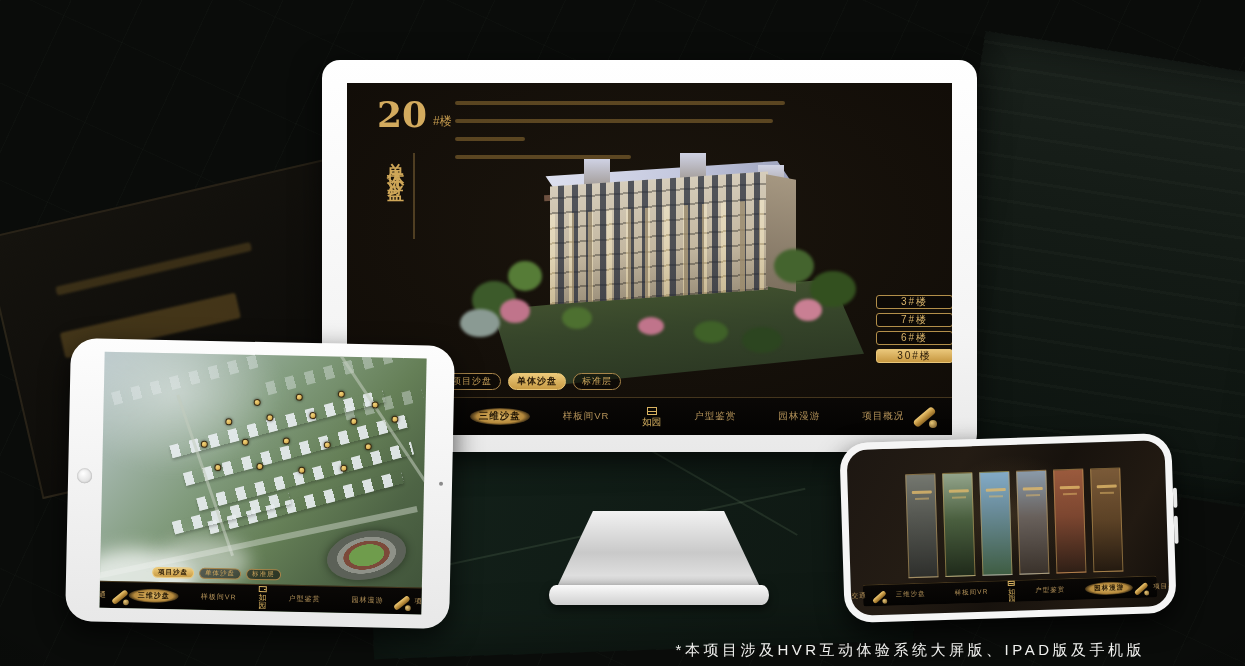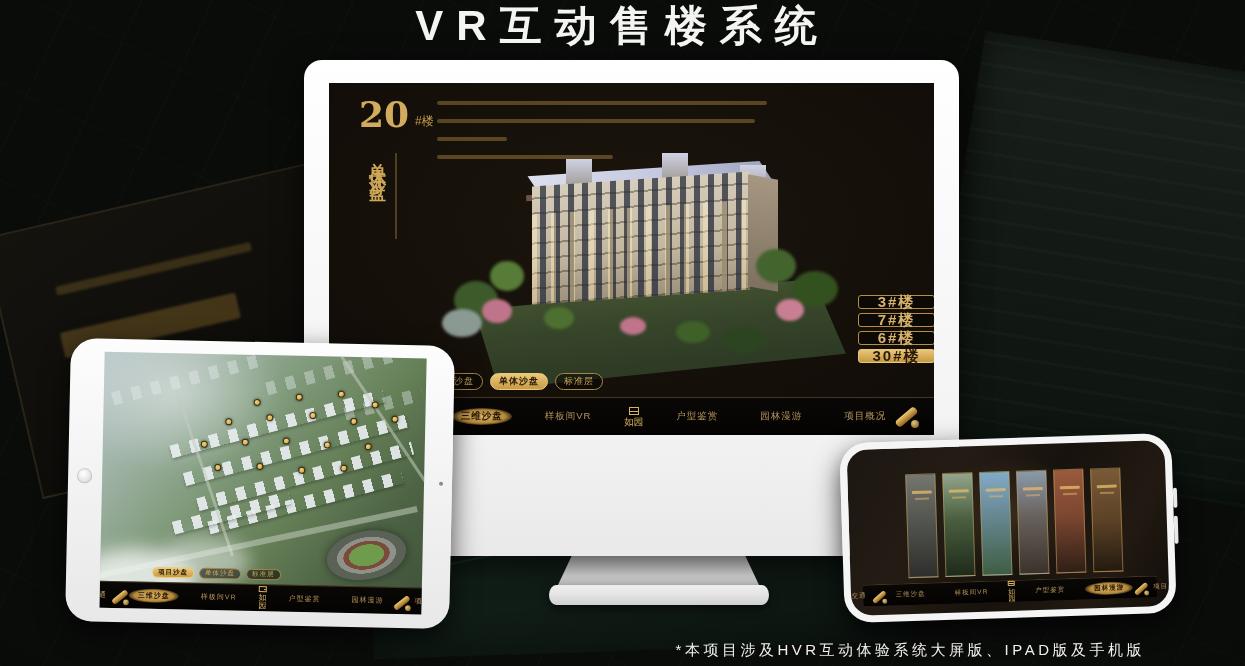--- a/index.html
+++ b/index.html
@@ -49,21 +49,21 @@
     color:#241806;font-weight:700;}
   .nav-logo{display:flex;flex-direction:column;align-items:center;color:#d8b261;line-height:1;}
   .nav-logo .seal{width:10px;height:8px;border:1px solid #d8b261;margin-bottom:2px;
     background:linear-gradient(0deg,transparent 40%,#d8b261 40% 55%,transparent 55%);}
   .scroll{position:relative;width:28px;height:28px;}
   .scroll .s-bar{position:absolute;left:2px;top:10px;width:25px;height:8px;border-radius:4px;
     background:linear-gradient(180deg,#f0cb76,#b98c3a 60%,#8a6526);transform:rotate(-40deg);}
   .scroll .s-end{position:absolute;right:1px;bottom:3px;width:8px;height:8px;border-radius:50%;
     background:radial-gradient(circle at 35% 35%,#e8c878,#6b4d1d);}
   
-  .monitor{position:absolute;left:304px;top:60px;width:655px;height:496px;border-radius:18px;
+  .monitor{position:absolute;left:322px;top:60px;width:655px;height:392px;border-radius:18px;
     background:linear-gradient(180deg,#ffffff 0%,#f4f4f4 70%,#e9e9e9 100%);
     box-shadow:0 8px 30px rgba(0,0,0,.65);z-index:10;}
   .m-screen{position:absolute;left:25px;top:23px;width:605px;height:352px;overflow:hidden;
     background:radial-gradient(120% 120% at 50% 40%,#1b150d 0%,#0e0a06 75%);}
   .m-stand-neck{position:absolute;left:557px;top:511px;width:203px;height:76px;z-index:9;
     clip-path:polygon(17.7% 0,82.3% 0,100% 100%,0 100%);
     background:linear-gradient(180deg,#f2f2f2 0%,#c9c9c9 55%,#dedede 85%,#bfbfbf 100%);}
   .m-stand-base{position:absolute;left:549px;top:585px;width:220px;height:20px;z-index:9;
     border-radius:10px/14px;background:linear-gradient(180deg,#fafafa,#cfcfcf);
     box-shadow:0 4px 8px rgba(0,0,0,.55);}
@@ -97,21 +97,21 @@
     clip-path:polygon(3% 45%,95% 0%,100% 55%,8% 100%);
     background:linear-gradient(100deg,#dfe2f0 0%,#c2c6dd 60%,#9aa0bb 100%);}
   .roof-fascia{position:absolute;left:102px;top:58px;width:238px;height:6px;transform:rotate(-3deg);
     background:#6e5140;}
   .tower{position:absolute;width:26px;height:40px;background:linear-gradient(180deg,#cfd2e4,#8e8375);}
   .tw1{left:142px;top:28px;} .tw2{left:238px;top:22px;} .tw3{left:316px;top:34px;}
   .tree{position:absolute;border-radius:50%;filter:blur(1.5px);}
   
   .fl-btns{position:absolute;left:529px;top:212px;display:flex;flex-direction:column;gap:4px;}
   .fl-btn{width:77px;height:14px;border:1px solid #b38f4a;border-radius:3px;color:#d6b26a;
-    font-size:15px;font-weight:700;letter-spacing:2px;text-align:center;line-height:12px;
+    font-size:10px;font-weight:400;letter-spacing:2px;text-align:center;line-height:12px;
     background:rgba(8,6,3,.55);}
   .fl-btn.active{background:linear-gradient(180deg,#e9c679,#c79841);color:#2b1c08;border-color:#e9c679;}
   .m-subtabs{position:absolute;left:96px;top:290px;display:flex;gap:7px;}
   .m-nav{height:38px;font-size:9.5px;gap:24px;}
   .m-nav .scroll{position:absolute;right:14px;top:5px;}
   
   .tablet{position:absolute;left:68px;top:342px;width:384px;height:283px;border-radius:26px;
     transform:rotate(1.2deg);background:linear-gradient(180deg,#fdfdfd,#e8e8e8);
     box-shadow:0 10px 28px rgba(0,0,0,.7);z-index:20;}
   .t-home{position:absolute;left:9px;top:130px;width:15px;height:15px;border-radius:50%;
@@ -377,16 +377,15 @@
         <span class="gnav-item active">园林漫游</span>
         <span class="gnav-item">项目概况</span>
         <span class="scroll right">
             <i class="s-bar"></i>
             <i class="s-end"></i>
           </span>
       </div>
     </div>
   </div>
 
-  <div class="page-title">VR互动售楼系统</div>
   <div class="footnote">*本项目涉及HVR互动体验系统大屏版、IPAD版及手机版</div>
   <div class="vignette"></div>
 </div>
 
 </body></html>

